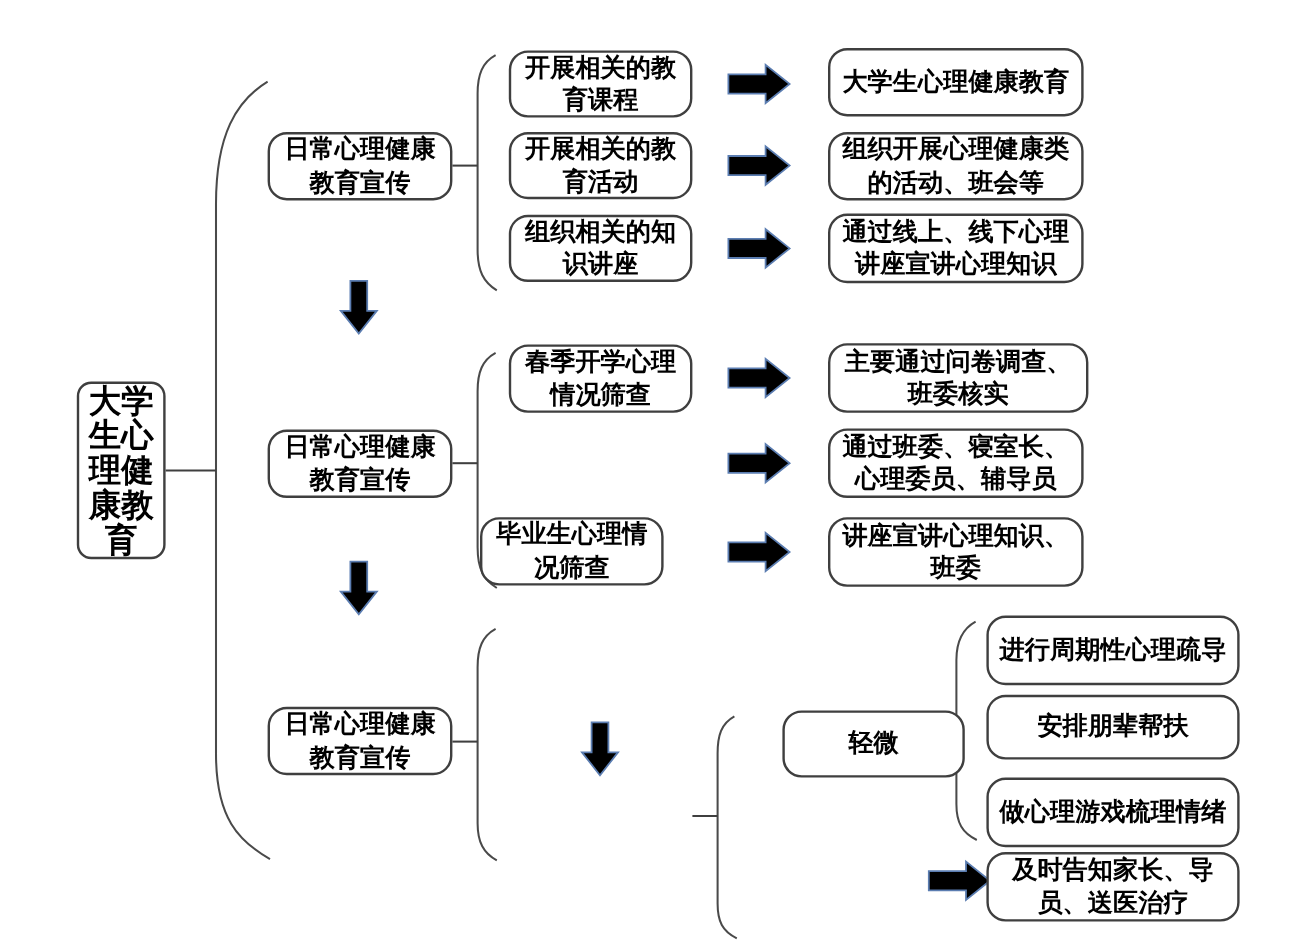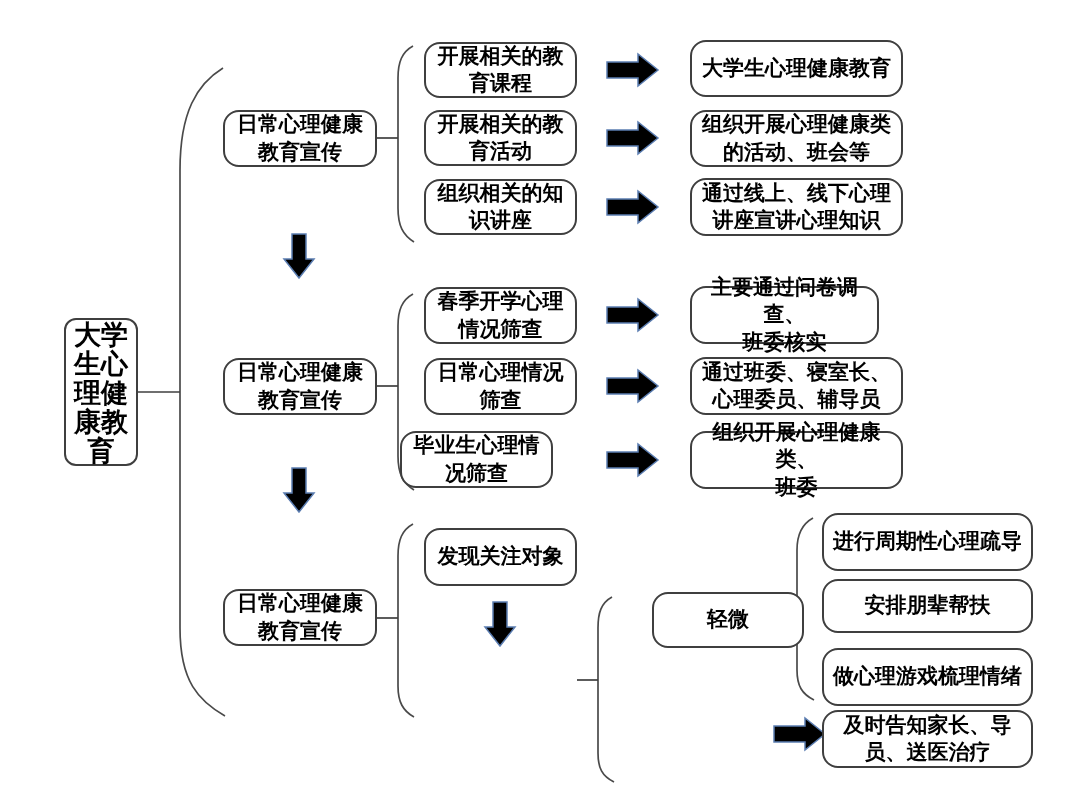--- a/index.html
+++ b/index.html
@@ -82,33 +82,30 @@
 识讲座</div>
 
   <div class="node" style="left:690px;top:40px;width:213px;height:57px">大学生心理健康教育</div>
   <div class="node" style="left:690px;top:110px;width:213px;height:57px">组织开展心理健康类
 的活动、班会等</div>
   <div class="node" style="left:690px;top:178px;width:213px;height:58px">通过线上、线下心理
 讲座宣讲心理知识</div>
 
   <div class="node" style="left:424px;top:287px;width:153px;height:57px">春季开学心理
 情况筛查</div>
-  <div class="node" style="left:424px;top:358px;width:153px;height:57px">日常心理情况
-筛查</div>
   <div class="node" style="left:400px;top:431px;width:153px;height:57px">毕业生心理情
 况筛查</div>
 
-  <div class="node" style="left:690px;top:286px;width:189px;height:58px">主要通过问卷调查、
+  <div class="node" style="left:690px;top:286px;width:217px;height:58px">主要通过问卷调查、
 班委核实</div>
   <div class="node" style="left:690px;top:357px;width:213px;height:58px">通过班委、寝室长、
 心理委员、辅导员</div>
-  <div class="node" style="left:690px;top:431px;width:213px;height:58px">组织开展心理健康类、
+  <div class="node" style="left:690px;top:431px;width:213px;height:58px">讲座宣讲心理知识、
 班委</div>
 
-  <div class="node" style="left:424px;top:528px;width:153px;height:58px">发现关注对象</div>
 
   <div class="node" style="left:652px;top:592px;width:152px;height:56px">轻微</div>
 
   <div class="node" style="left:822px;top:513px;width:211px;height:58px">进行周期性心理疏导</div>
   <div class="node" style="left:822px;top:579px;width:211px;height:54px">安排朋辈帮扶</div>
   <div class="node" style="left:822px;top:648px;width:211px;height:58px">做心理游戏梳理情绪</div>
 
   <div class="node" style="left:822px;top:710px;width:211px;height:58px">及时告知家长、导
 员、送医治疗</div>
 

